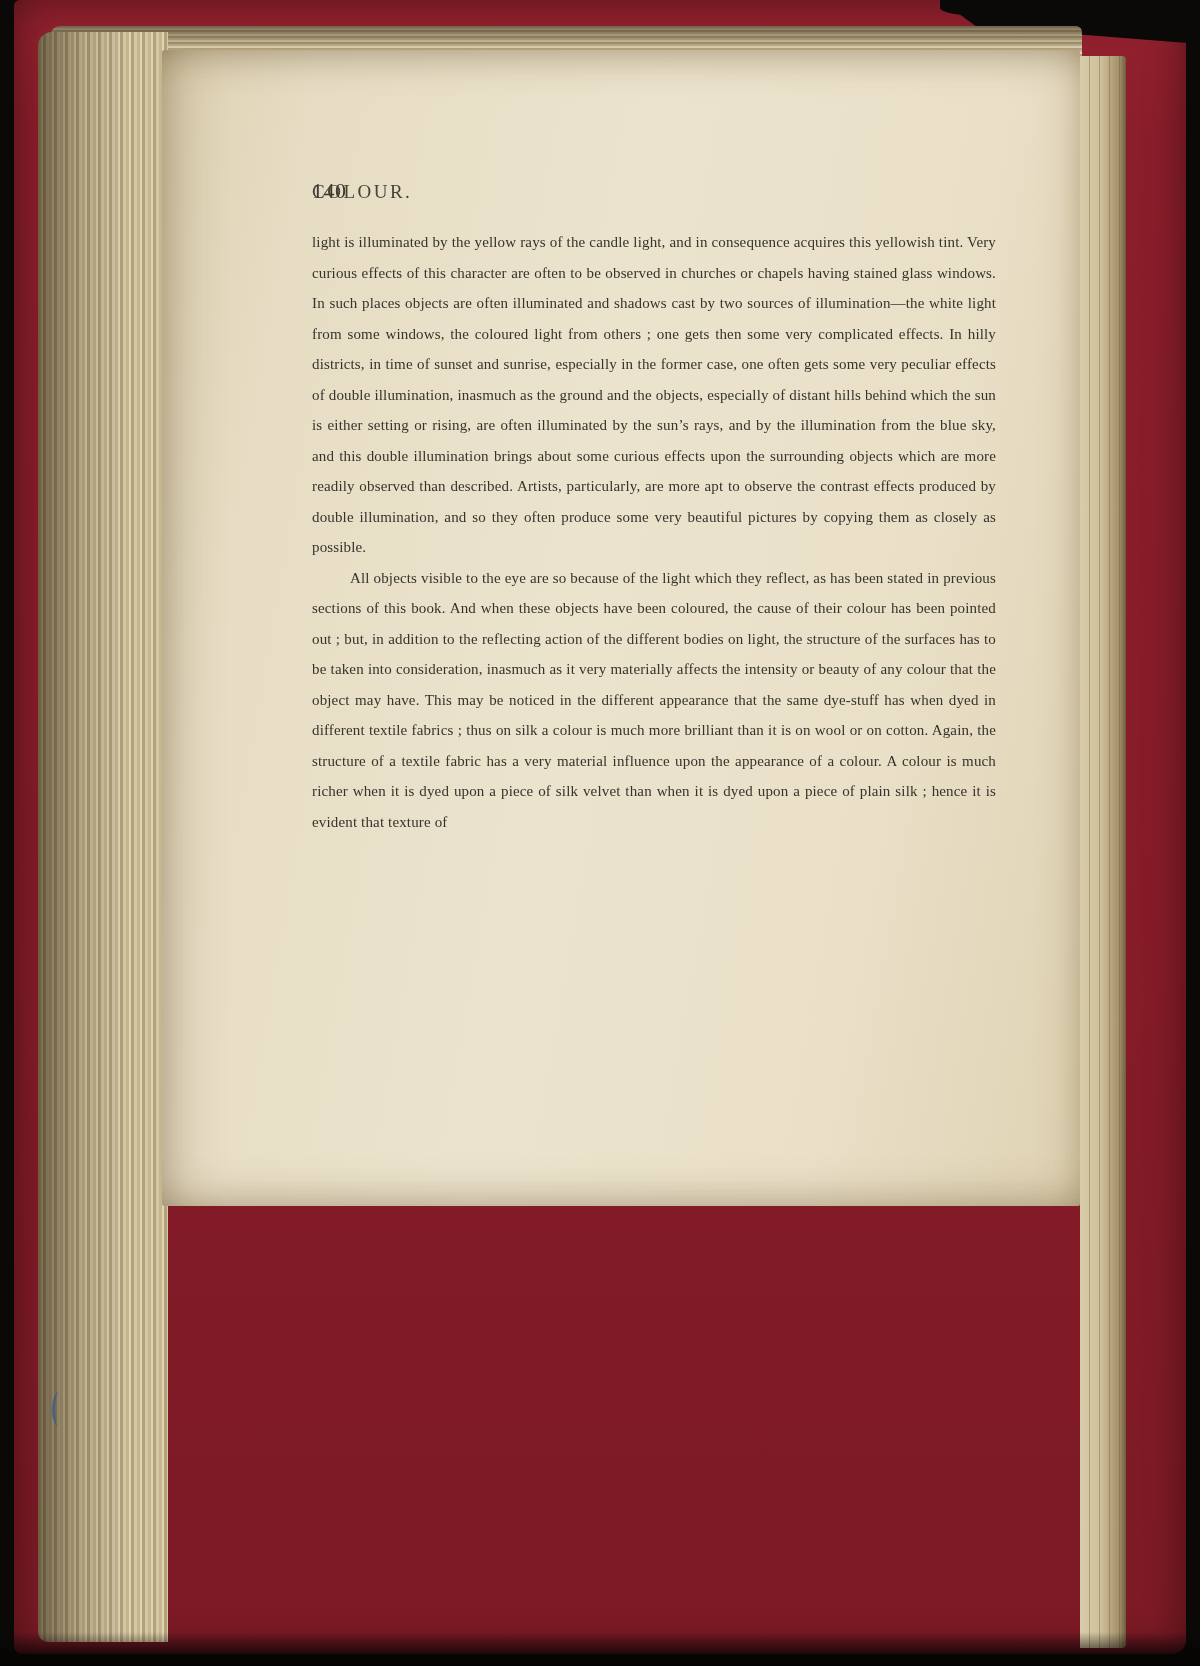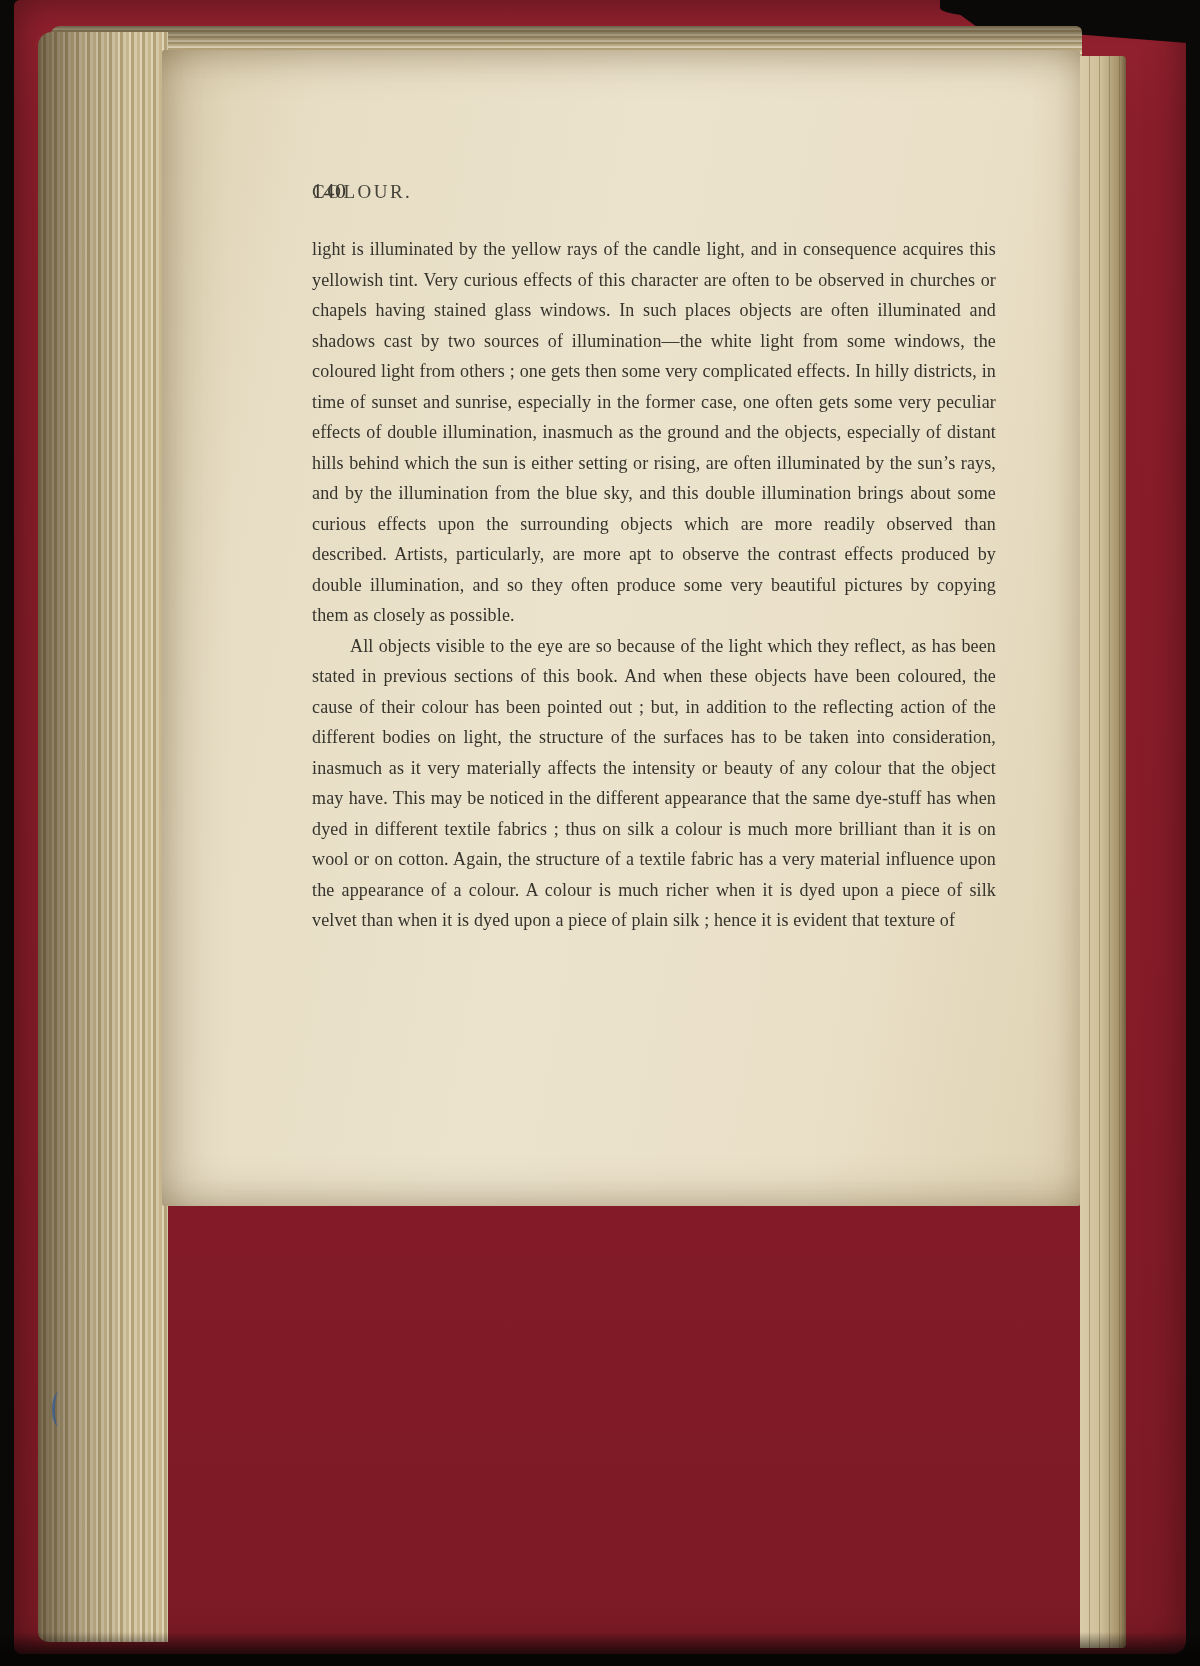--- a/index.html
+++ b/index.html
@@ -111,22 +111,22 @@
     color: #3a382f;
   }
   .running-head {
     position: absolute;
     left: 0; right: 0; top: 3px;
     font-size: 19px;
     letter-spacing: 2.5px;
     color: #45433a;
   }
   .body-text {
-    margin-top: 24px;
-    font-size: 18px;
+    margin-top: 17px;
+    font-size: 15px;
     line-height: 30.5px;
     text-align: justify;
     letter-spacing: 0.15px;
     color: #35332c;
   }
   .para { margin: 0; }
   .para.indent { text-indent: 38px; }
 </style>
 </head>
 <body>

